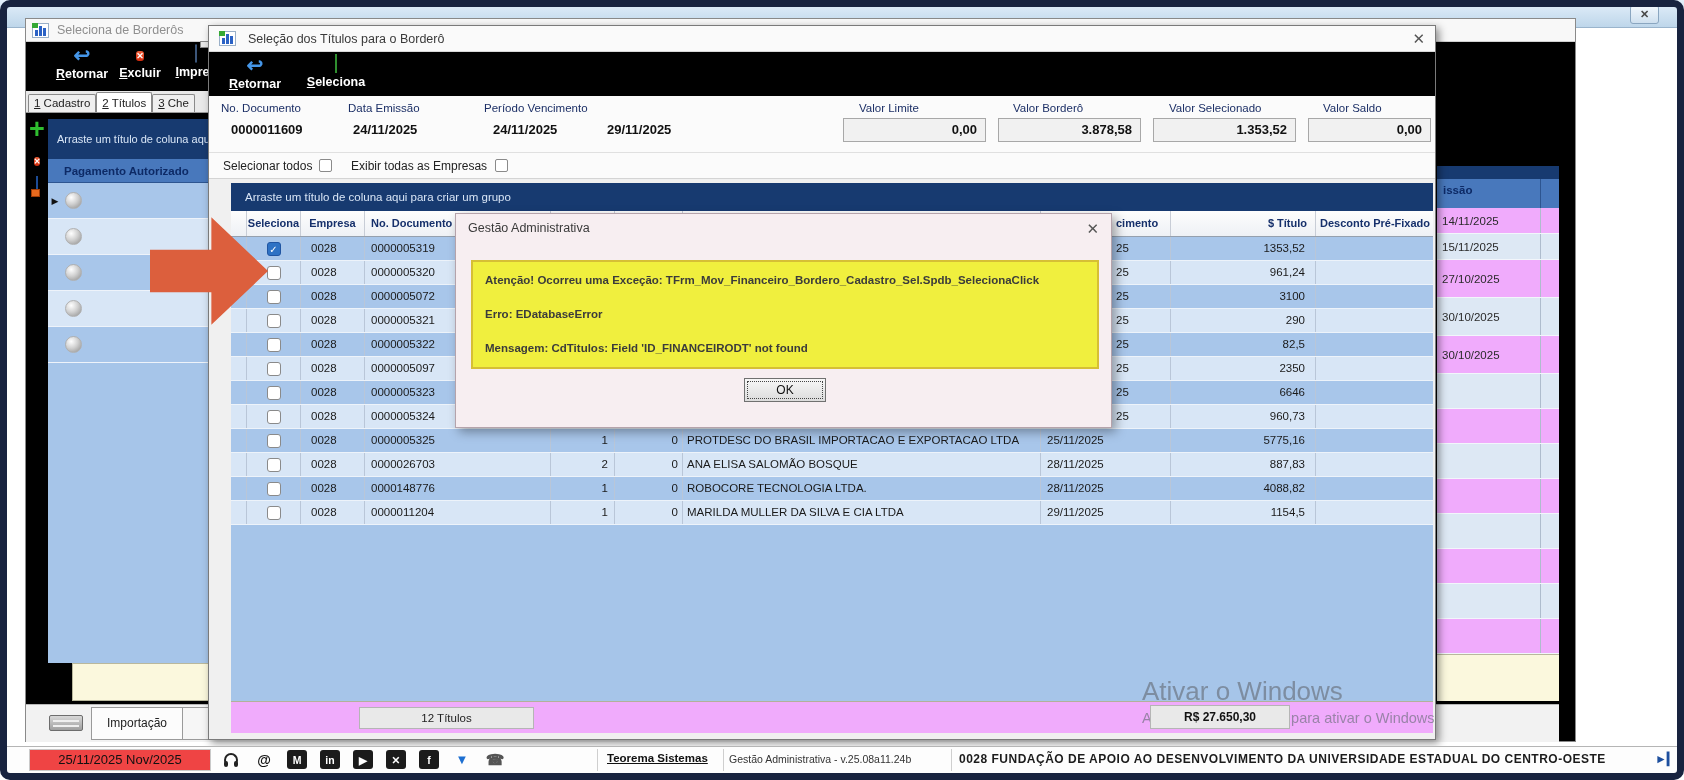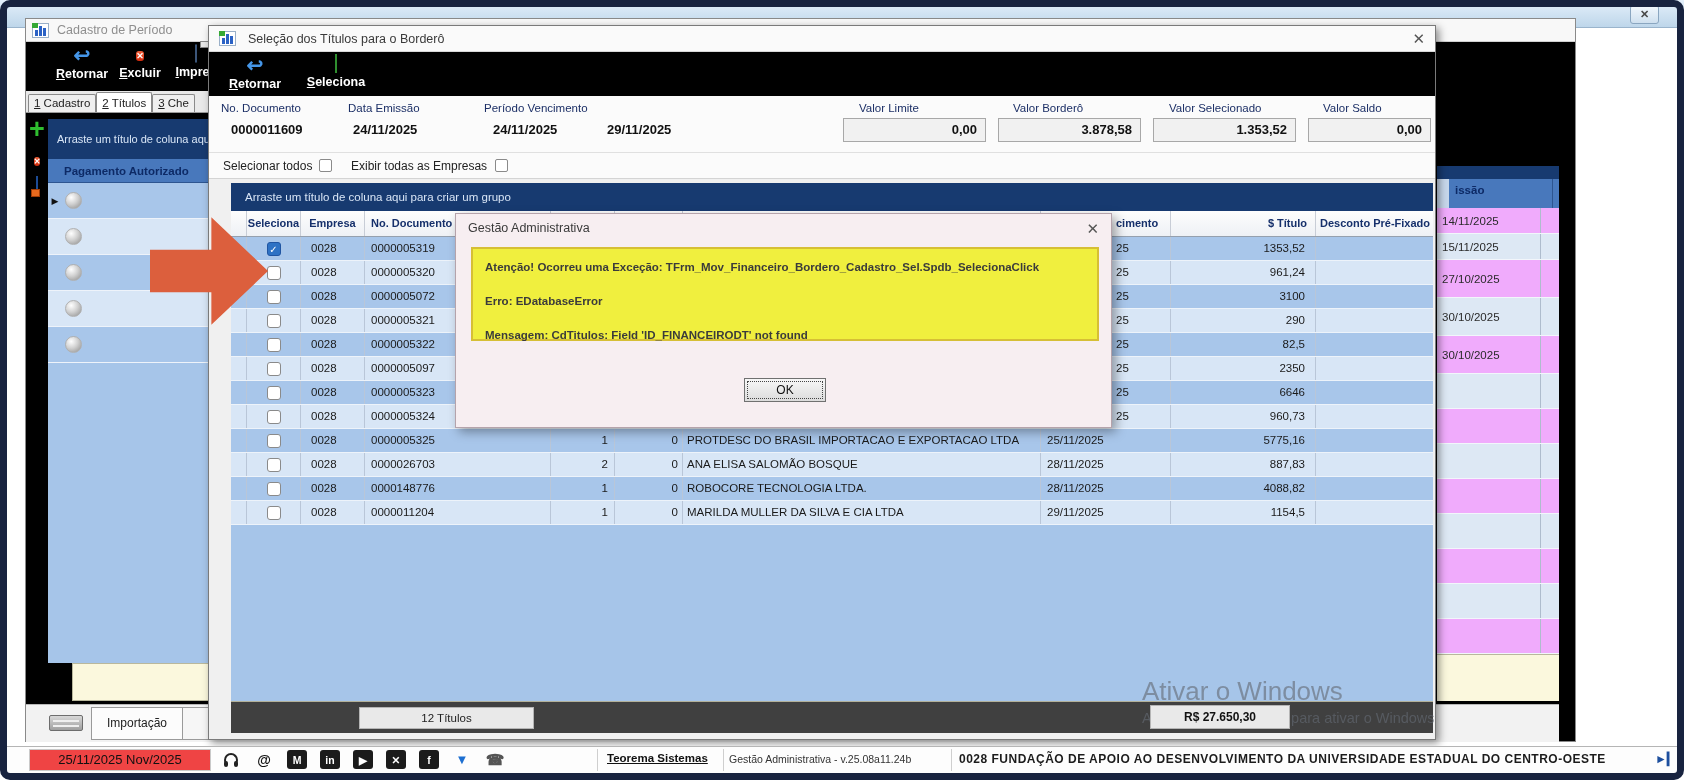--- a/index.html
+++ b/index.html
@@ -66,21 +66,21 @@
   .kbd-ico { position:absolute; left:23px; top:10px; width:34px; height:16px; background:linear-gradient(#d8d8d8,#9f9f9f);
              border:1px solid #6d6d6d; border-radius:2px; }
   .kbd-ico::before { content:""; position:absolute; left:3px; top:4px; right:3px; height:2px; background:#efefef; }
   .kbd-ico::after { content:""; position:absolute; left:3px; top:9px; right:3px; height:2px; background:#efefef; }
   .imp-tab { position:absolute; left:65px; top:2px; width:92px; height:33px; background:#fcfcfc; border:1px solid #9a9a9a;
              font-size:12px; color:#222; text-align:center; line-height:31px; }
   .imp-tab2 { position:absolute; left:157px; top:2px; width:26px; height:33px; background:#f6f6f6; border:1px solid #9a9a9a; border-left:none; }
 
   .rightstrip { position:absolute; left:1411px; top:147px; width:122px; height:535px; display:flex; flex-direction:column; background:#c7d7eb; }
   .rs-band { height:15px; }
-  .rs-header { height:32px; background:#4878bc; display:flex;margin-left:12px; }
+  .rs-header { height:32px; background:#4878bc; display:flex; }
   .rs-header .h1 { width:103px; color:#0d2a66; font-weight:bold; font-size:11.5px; line-height:22px; padding-left:6px; }
   .rs-header .h2 { flex:1; border-left:1px solid #2d5590; }
   .rs-row { display:flex; border-bottom:1px solid #f2f6fb; }
   .rs-row.dk { background:#f0abfc; } .rs-row.lt { background:#dde8f4; }
   .rs-row .d1 { width:103px; font-size:11.5px; color:#2a2a2a; padding-left:5px; display:flex; align-items:center; }
   .rs-row .d2 { flex:1; border-left:1px solid #aebccd; }
   .rs-yellow { height:52px; background:#fbf8dd; border-top:1px solid #b9b89c; }
 
   
   .dlg { position:absolute; left:208px; top:25px; width:1228px; height:715px; background:#f0f0f0;
@@ -119,32 +119,32 @@
   .c-tip { width:68px; text-align:right; padding-right:4px; } .h-tip { width:68px; }
   .c-nom { width:358px; padding-left:4px; } .h-nom { width:358px; }
   .c-ven { width:130px; padding-left:6px; } .h-ven { width:130px; padding-left:75px; }
   .c-ven.tail { padding-left:75px; }
   .c-tit { width:145px; text-align:right; padding-right:10px; } .h-tit { width:145px; text-align:right; padding-right:8px; }
   .c-des { width:117px; border-right:none; } .h-des { width:117px; padding-left:4px; border-right:none; }
   .cb { width:14px; height:14px; background:#fff; border:1px solid #8a8a8a; border-radius:3px;
         font-size:10px; line-height:13px; text-align:center; color:#fff; }
   .cb.on { background:#2e72c4; border-color:#2055a2; }
   .dg-fill { flex:1; background:#a6c5e9; }
-  .dg-footer { height:32px; background:#404040; border-top:1px solid #b2b19a; position:relative; }
+  .dg-footer { height:32px; background:#f0abfc; border-top:1px solid #b2b19a; position:relative; }
   .count-box { position:absolute; left:128px; top:5px; width:175px; height:22px; background:#e9e9e9; border:1px solid #b5b5b5;
                font-size:11.5px; color:#222; text-align:center; line-height:20px; }
   .total-box { position:absolute; left:1150px; top:705px; width:140px; height:24px; background:#e9e9e9; border:1px solid #b5b5b5;
                font-size:12px; font-weight:bold; color:#111; text-align:center; line-height:22px; z-index:32; }
 
   
   .err { position:absolute; left:455px; top:213px; width:657px; height:215px; background:#f7eef1;
          border:1px solid #b5a3ab; box-shadow:4px 4px 10px rgba(0,0,0,.35); z-index:60; }
   .err-title { position:absolute; left:0; top:0; width:100%; height:28px; display:flex; align-items:center; padding:0 12px; }
   .err-title-text { font-size:12.5px; color:#3a3a3a; flex:1; }
-  .err-box { position:absolute; left:15px; top:33px; width:628px; height:94px; background:#f0ef3e; border:2px solid #d6bf35; }
+  .err-box { position:absolute; left:15px; top:46px; width:628px; height:109px; background:#f0ef3e; border:2px solid #d6bf35; }
   .err-line { position:absolute; left:12px; font-size:11.5px; font-weight:600; color:#3b3b3b; white-space:nowrap; }
   .ok-btn { position:absolute; left:288px; top:164px; width:82px; height:24px; background:linear-gradient(#f7f7f7,#dcdcdc);
             border:1px solid #707070; font-size:12px; color:#111; text-align:center; line-height:22px;
             outline:1px dotted #444; outline-offset:-4px; }
 
   
   .big-arrow { position:absolute; left:150px; top:215px; width:118px; height:112px; background:#dc5f3d; z-index:70;
                clip-path:polygon(0 31%, 52% 31%, 52% 2%, 100% 50%, 52% 98%, 52% 69%, 0 69%); }
   .wm { position:absolute; color:rgba(100,106,116,.62); z-index:31; white-space:nowrap; }
   .wm1 { left:1142px; top:676px; font-size:26px; }
@@ -177,21 +177,21 @@
   <div class="topstrip"></div>
   <div class="winbtn">✕</div>
 
   <div class="bgwin">
     <div class="bg-title">
       <span class="appico">
           <i></i>
           <i></i>
           <i></i>
         </span>
-      <span class="bg-title-text">Cadastro de Período</span>
+      <span class="bg-title-text">Seleciona de Borderôs</span>
     </div>
     <div class="bg-toolbar">
       <div class="tbtn" style="left:24px;width:64px;">
         <span class="ret-ico">↩</span>
         <span class="fl">Retornar</span>
       </div>
       <div class="tbtn" style="left:88px;width:52px;">
         <span class="exc-ico">✕</span>
         <span class="fl">Excluir</span>
       </div>

